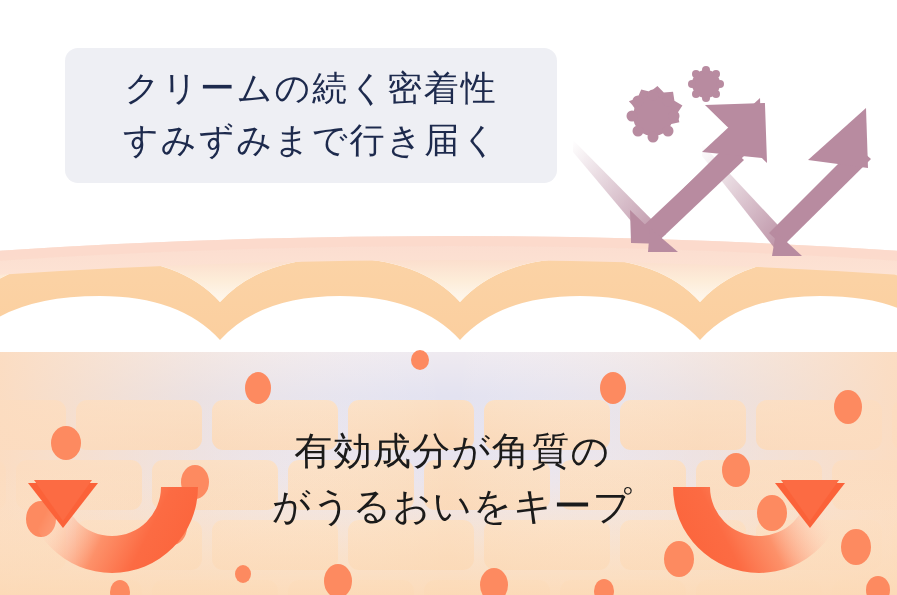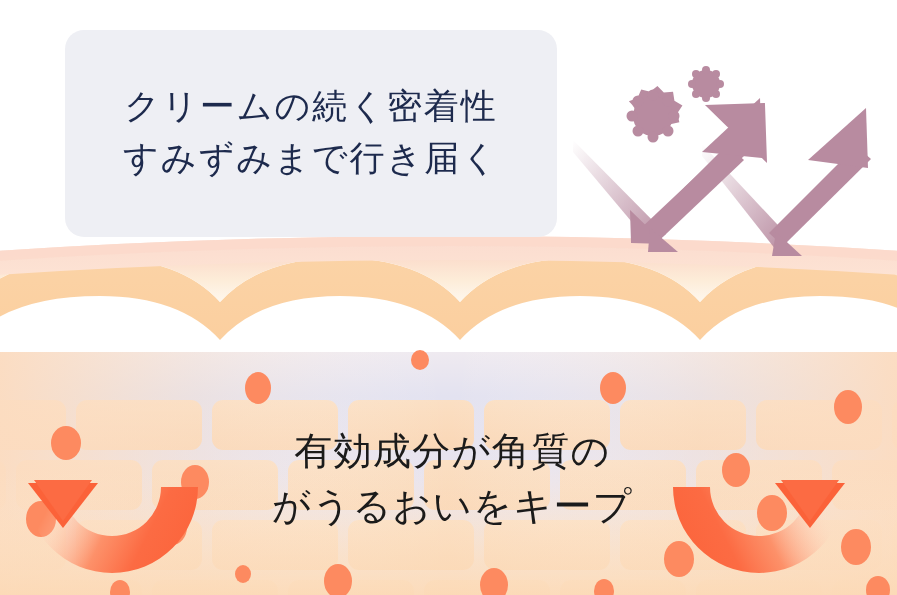--- a/index.html
+++ b/index.html
@@ -18,25 +18,25 @@
     background: #ffffff;
   }
   .layer {
     position: absolute;
     inset: 0;
   }
   
   #callout-box {
     position: absolute;
     left: 65px;
-    top: 30px;
+    top: 48px;
     width: 492px;
-    height: 207px;
+    height: 135px;
     background: #eeeff4;
-    border-radius: 19px;
+    border-radius: 13px;
     display: flex;
     flex-direction: column;
     align-items: center;
     justify-content: center;
     box-sizing: border-box;
     padding: 6px 10px 10px 10px;
   }
   #callout-box .cline {
     color: #1d2a4d;
     font-size: 35px;

